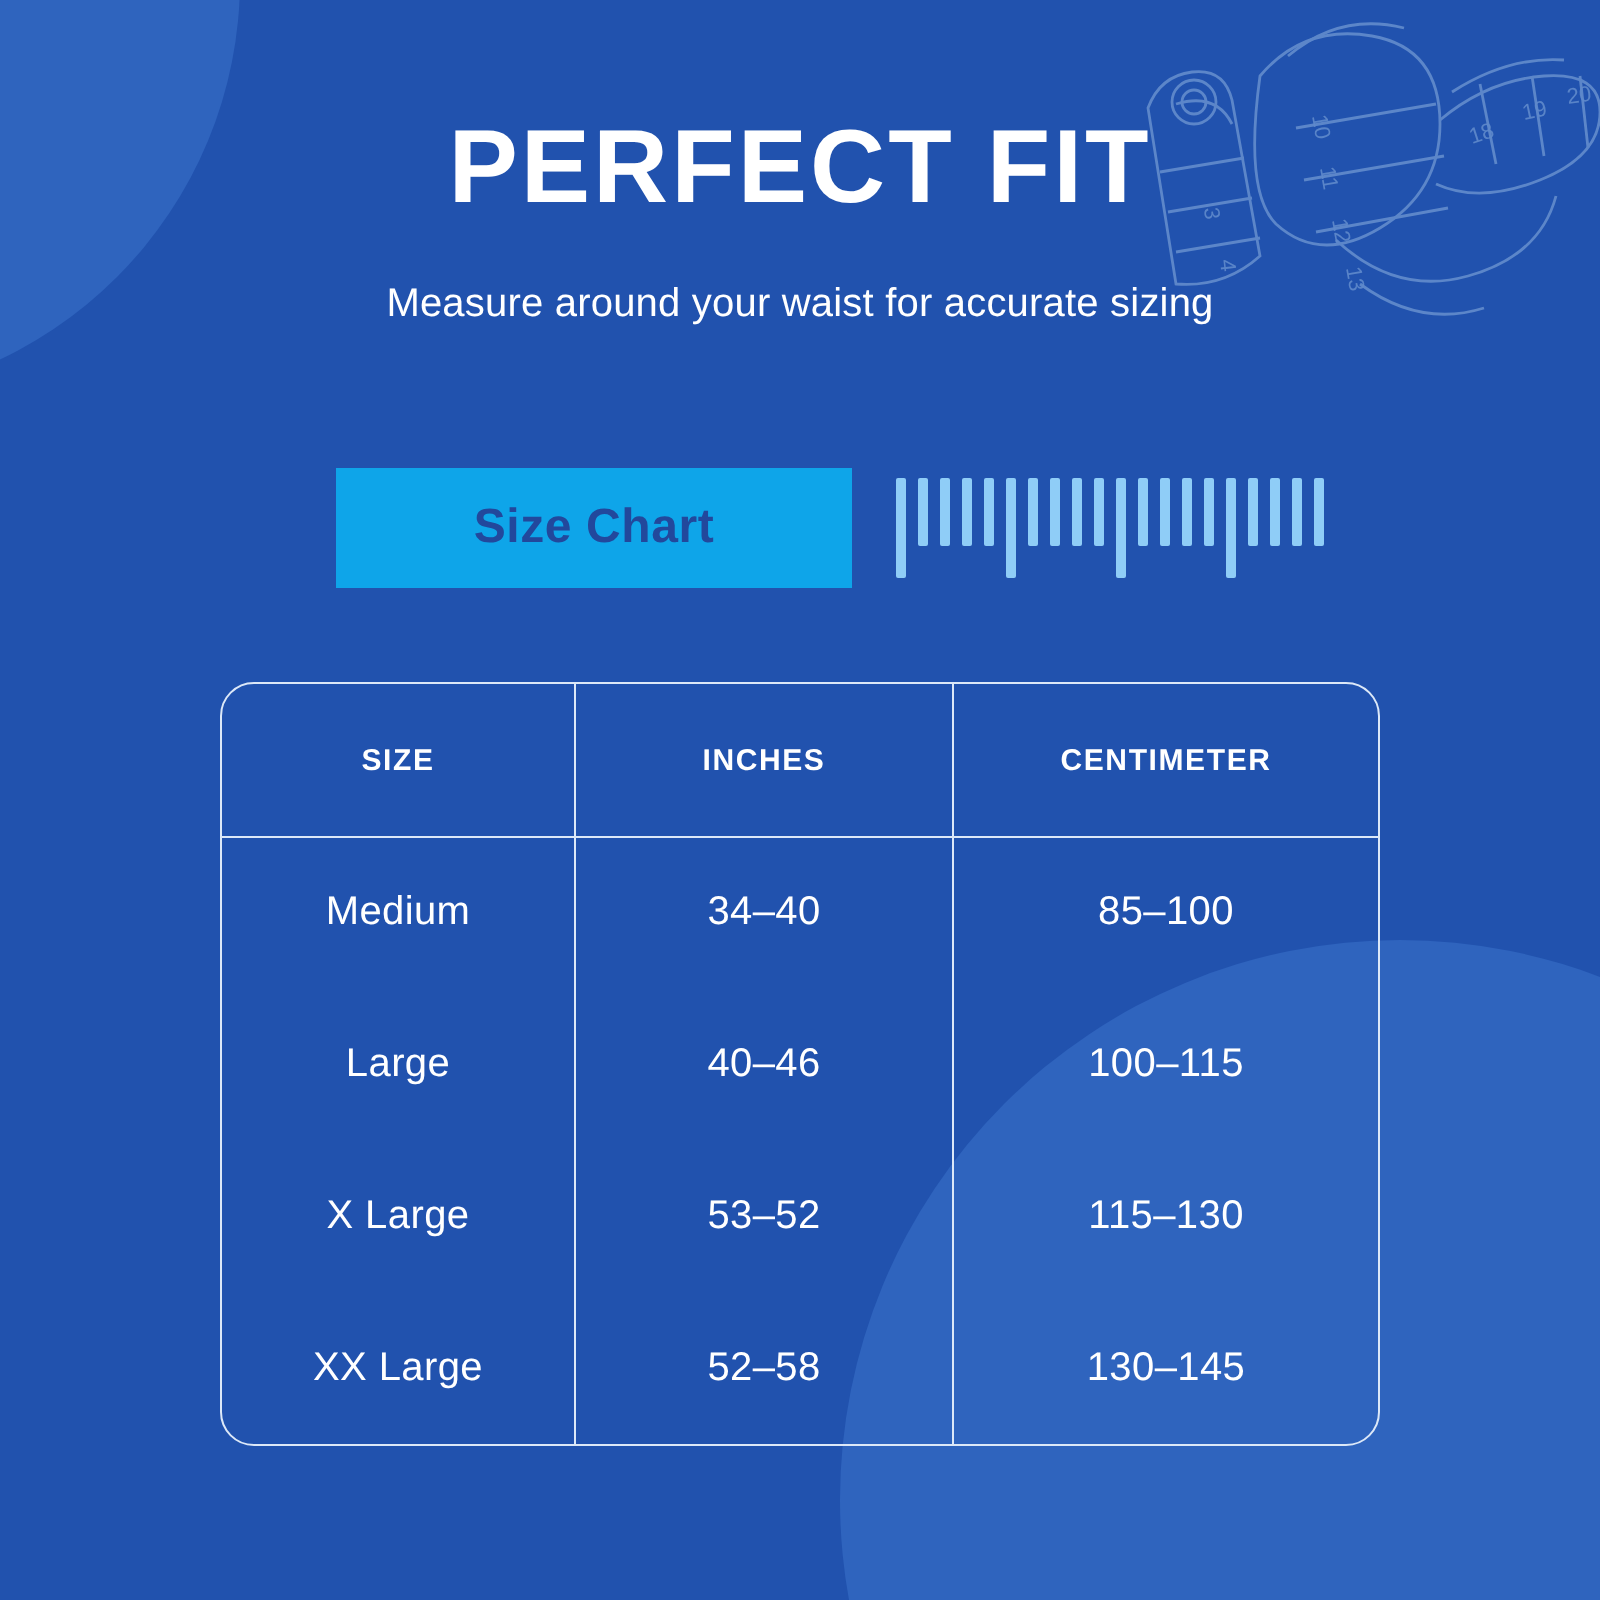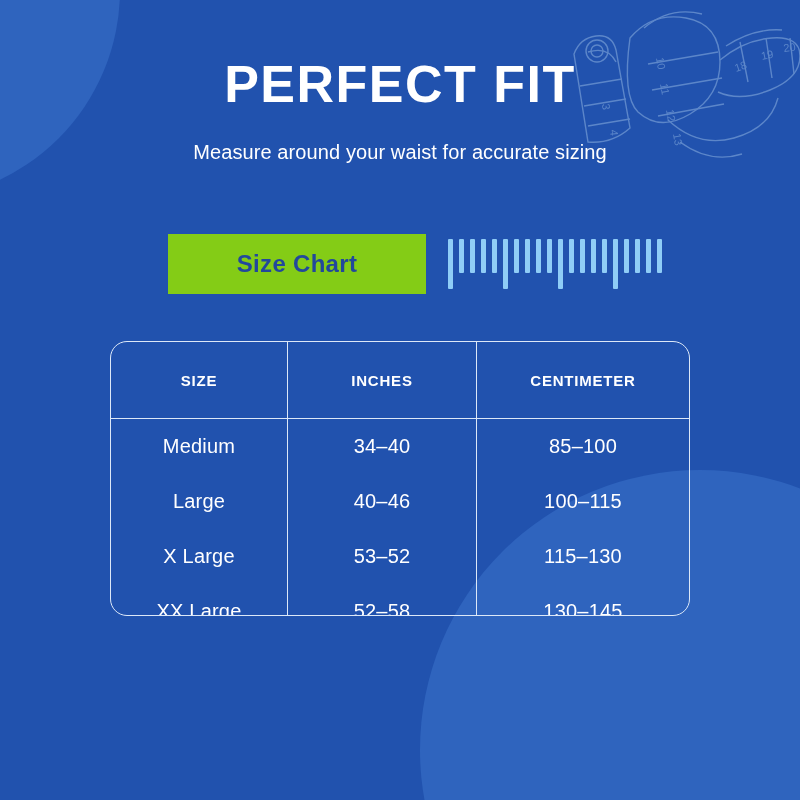--- a/index.html
+++ b/index.html
@@ -89,21 +89,21 @@
     position: absolute;
     left: 168px;
     top: 234px;
     display: flex;
     align-items: center;
     gap: 0px;
   }
   .size-chart-btn {
     width: 258px;
     height: 60px;
-    background: #84cc16;
+    background: #0ea5e9;
     color: #22489C;
     font-size: 24px;
     font-weight: 700;
     letter-spacing: 0.3px;
     display: flex;
     align-items: center;
     justify-content: center;
     border: none;
     border-radius: 0;
     cursor: pointer;
@@ -123,21 +123,21 @@
   }
   .tick.short { height: 34px; }
   .tick.tall  { height: 50px; }
 
   
   .size-table {
     position: absolute;
     left: 110px;
     top: 341px;
     width: 580px;
-    height: 275px;
+    height: 382px;
     border: 1.6px solid #DCE8F8;
     border-radius: 17px;
     box-sizing: border-box;
     overflow: hidden;
   }
   .tbl {
     width: 100%;
     height: 100%;
     border-collapse: collapse;
     table-layout: fixed;

